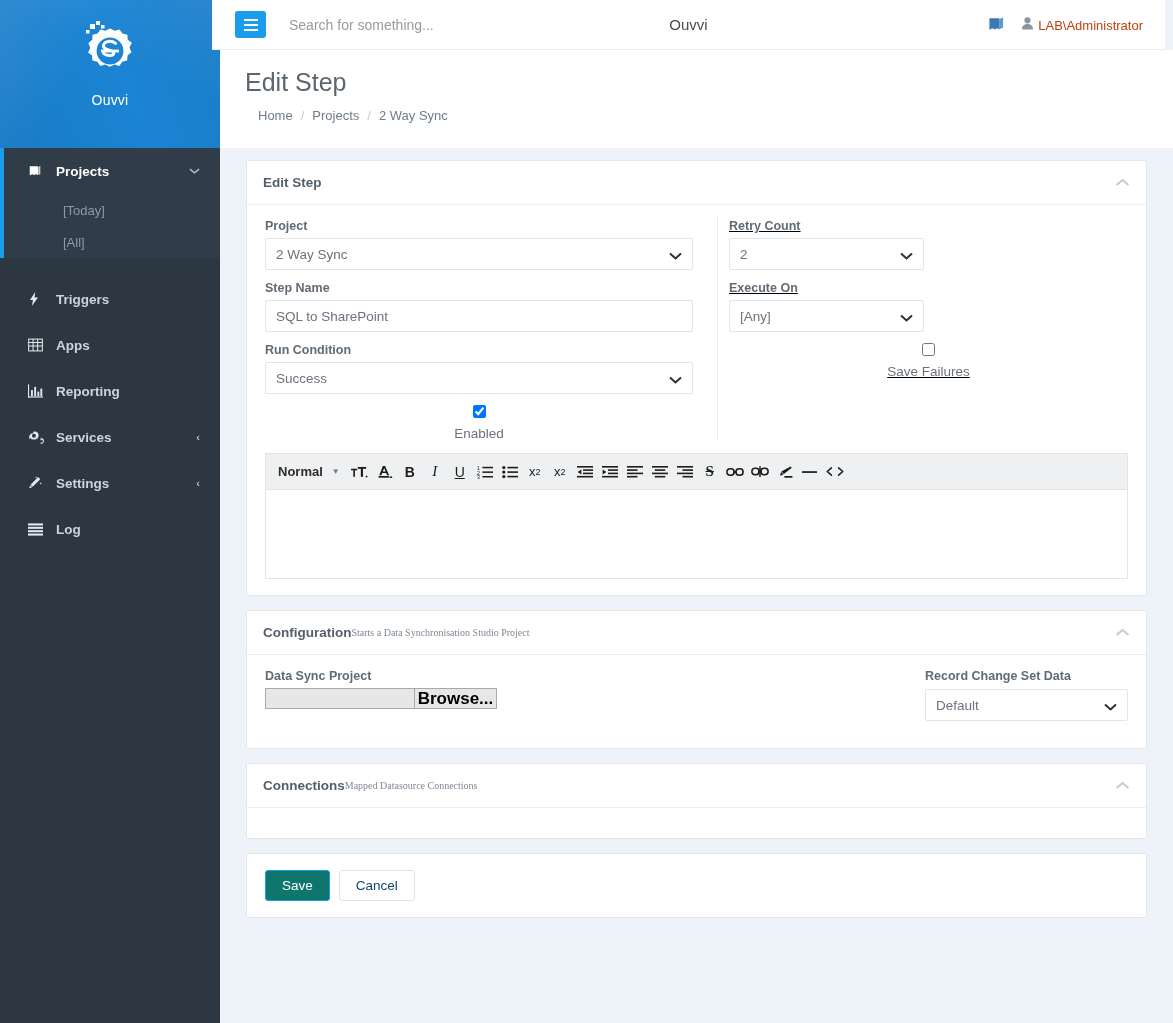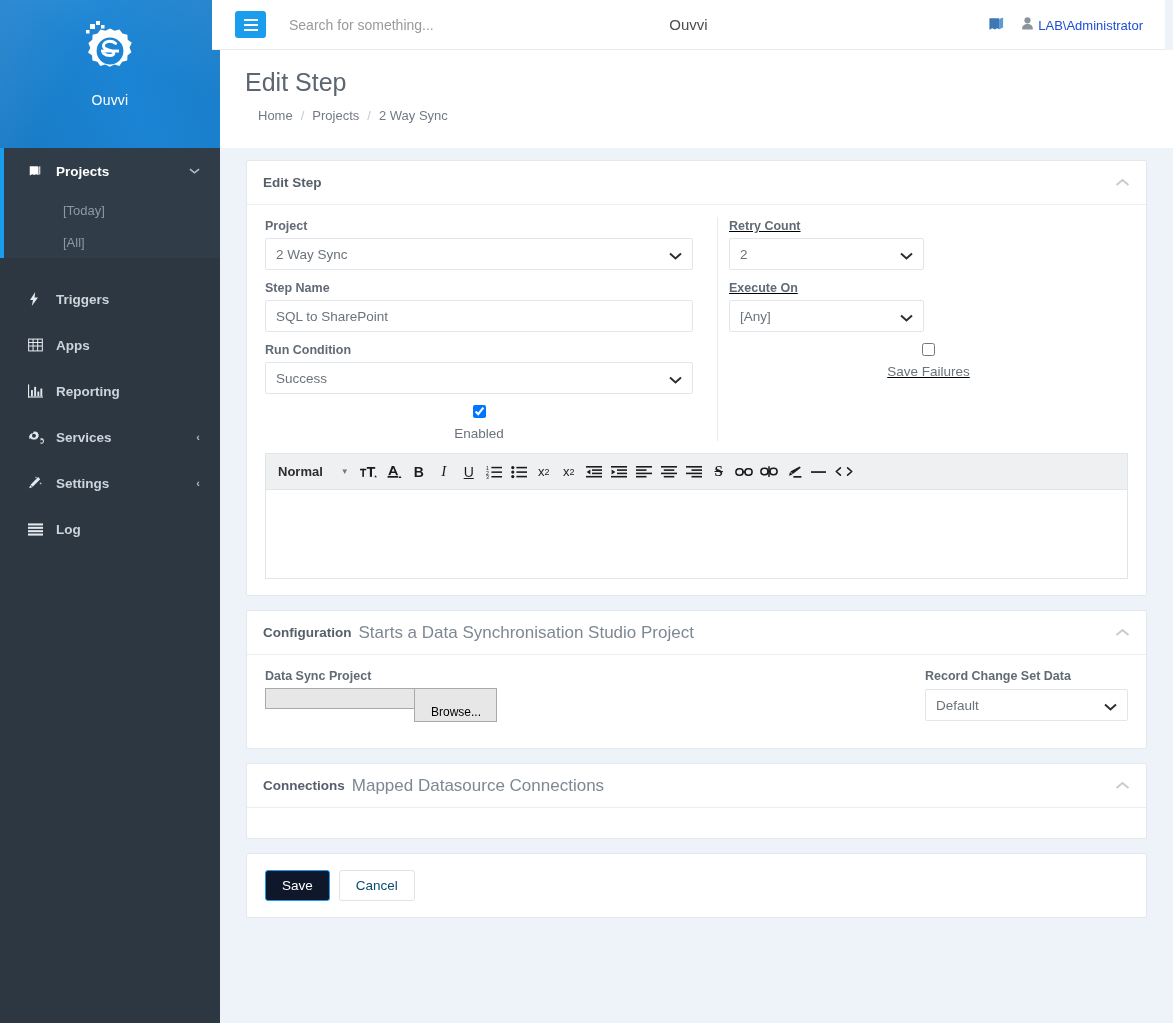--- a/index.html
+++ b/index.html
@@ -94,21 +94,21 @@
     position: absolute; left: 0; right: 0; top: 16px;
     text-align: center; font-size: 15px; color: #4d4d4d;
     pointer-events: none;
   }
   .topbar-right {
     position: absolute; right: 22px; top: 0; height: 50px;
     display: flex; align-items: center; gap: 17px;
   }
   .user-chip {
     display: flex; align-items: center; gap: 5px;
-    color: #1d4ed8; font-size: 13px; cursor: pointer;
+    color: #c2410c; font-size: 13px; cursor: pointer;
   }
 
   
   #pagehead {
     position: absolute; left: 220px; top: 50px;
     width: 953px; height: 98px;
     background: #ffffff;
   }
   .page-title {
     position: absolute; left: 25px; top: 18px;
@@ -139,21 +139,21 @@
   }
   .card-head {
     height: 44px; display: flex; align-items: center;
     padding: 0 16px;
     border-bottom: 1px solid #ebeff3;
   }
   .card-title {
     font-size: 13.5px; font-weight: bold; color: #555f6a;
   }
   .card-sub {
-    font-size: 17px; color: #7e8893; margin-left: 7px;
+    font-size: 10px; color: #7e8893;  font-family: Liberation Serif, serif;
   }
   .card-collapse {
     position: absolute; right: 16px; top: 14px;
     color: #c4ccd4; font-size: 14px; cursor: pointer; line-height: 1;
   }
   .card-body { padding: 14px 18px 16px 18px; }
 
   
   .form-cols { display: flex; position: relative; }
   .col-left { width: 450px; padding-right: 22px; }
@@ -198,21 +198,21 @@
   .editor-toolbar {
     background: #eff0f1;
     border-bottom: 1px solid #e0e5e9;
     height: 36px;
     display: flex; align-items: center;
     padding: 0 6px;
     gap: 3px;
     overflow: hidden;
   }
   .tb-style {
-    display: flex; align-items: center; gap: 18px;
+    display: flex; align-items: center; gap: 9px;
     font-size: 13px; color: #2d2d2d; font-weight: bold;
     padding: 0 6px; cursor: pointer;
   }
   .tb-style .caret { font-size: 8px; color: #777; }
   .tb-btn {
     min-width: 22px; height: 26px;
     display: inline-flex; align-items: center; justify-content: center;
     color: #1c1c1c; cursor: pointer;
     font-size: 14px;
   }
@@ -226,34 +226,34 @@
   .cfg-left { width: 660px; }
   .cfg-right { flex: 1; }
   .file-row { display: flex; align-items: stretch; width: 232px; height: 21px; }
   .file-fake {
     flex: 1; background: #e7e7e7; border: 1px solid #a9a9a9; border-right: none;
   }
   .file-btn {
     width: 83px;
     background: #e7e7e7; border: 1px solid #a9a9a9;
     font-family: "Liberation Sans", sans-serif;
-    font-size: 12px; color: #000;
-    cursor: pointer; padding: 16px;
+    font-size: 17px; color: #000;
+    cursor: pointer; padding: 0; font-weight: bold;
   }
   .cfg-right .fl { margin-bottom: 6px; }
 
   
   .actions { padding: 16px 18px; display: flex; gap: 9px; }
   .btn {
     height: 31px; padding: 0 16px;
     border-radius: 3px; font-size: 13.5px;
     font-family: "Liberation Sans", sans-serif;
     cursor: pointer; border: 1px solid transparent;
   }
-  .btn-primary { background: #0f172a; color: #fff; border-color: #1b9ded; }
+  .btn-primary { background: #0f766e; color: #fff; border-color: #1b9ded; }
   .btn-default { background: #fff; color: #0c4a6e; border-color: #dfe4e8; }
 </style>
 </head>
 <body>
 
 <div id="sidebar">
 
   <div class="brand">
     <div class="brand-logo">
       <svg width="66" height="66" viewBox="0 0 66 66">

